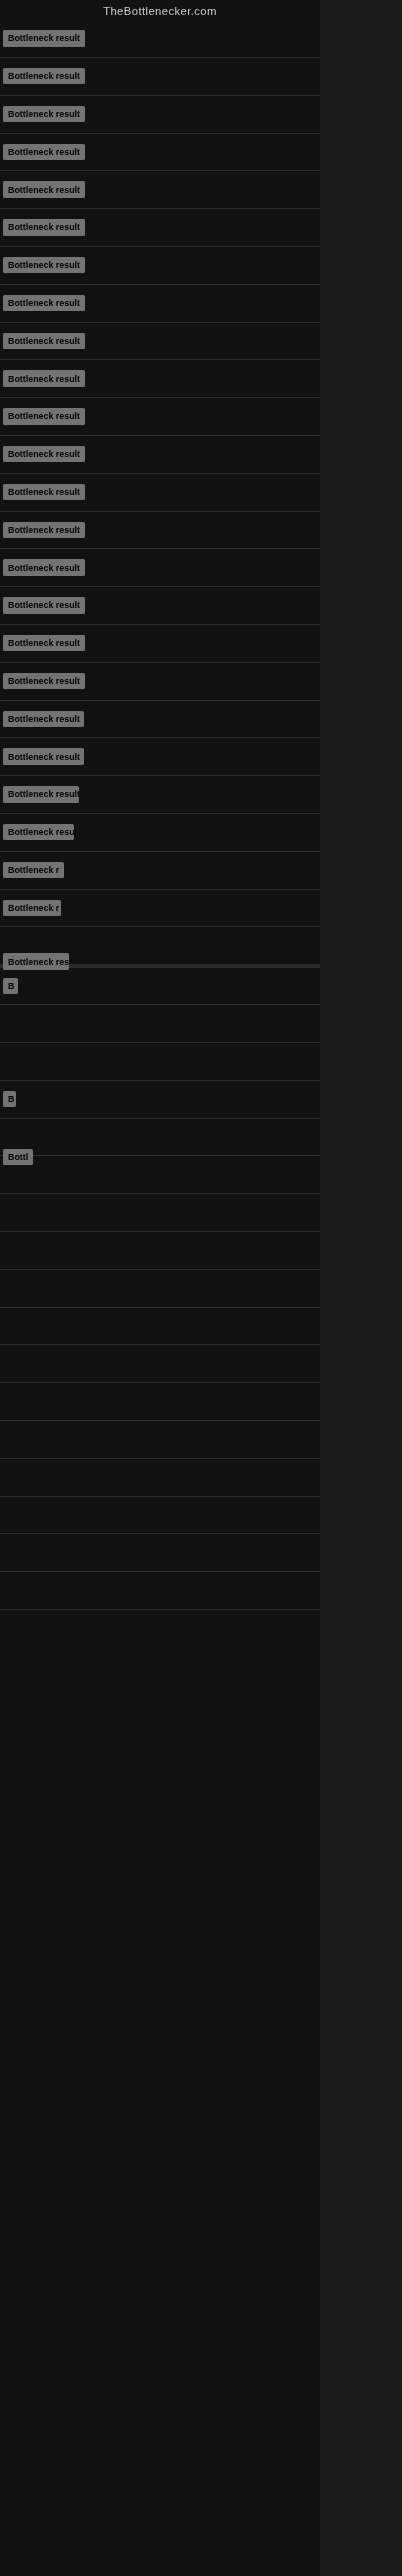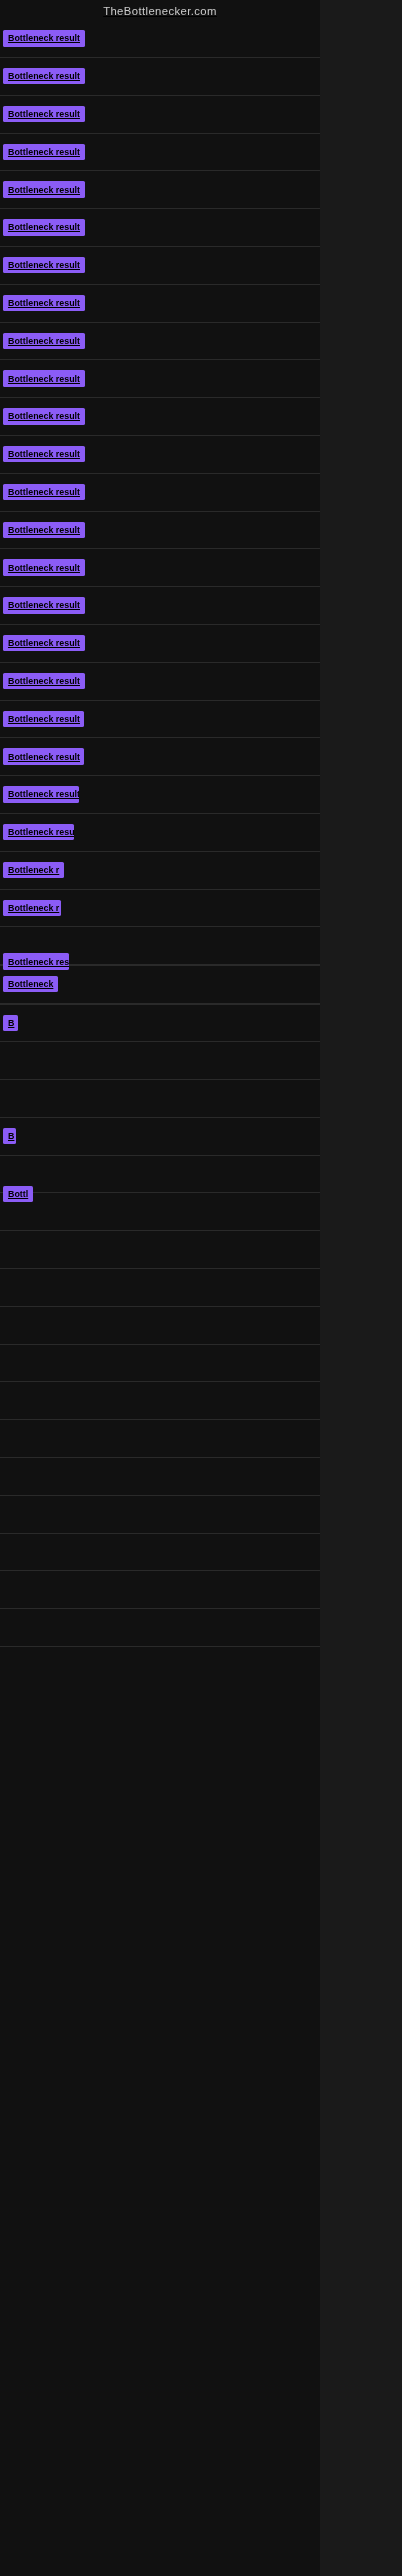--- a/index.html
+++ b/index.html
@@ -12,38 +12,37 @@
       background-color: #1a1a1a;
       font-family: Arial, sans-serif;
       position: relative;
     }
     .page-container {
       width: 320px;
       min-height: 2576px;
       background-color: #111;
       position: relative;
       overflow: hidden;
-      text-decoration: underline;
     }
     .site-title {
       text-align: center;
       color: #ccc;
       font-size: 11.3px;
       padding: 4.8px 0 3.2px 0;
       letter-spacing: 0.4px;
     }
     .bottleneck-row {
       position: relative;
       height: 37px;
       display: flex;
       align-items: center;
       padding-left: 3.2px;
     }
     .bottleneck-badge {
-      background-color: #8b5cf6;
+      background-color: #737373;
       color: #000;
       font-size: 8.9px;
       font-weight: bold;
       padding: 3.2px 4.8px;
       border-radius: 1.6px;
       white-space: nowrap;
       overflow: hidden;
       display: inline-block;
     }
     .divider {
@@ -152,23 +151,20 @@
       <div class="divider"></div>
       <div class="bottleneck-row">
         <span class="bottleneck-badge" style="max-width: 58px;">Bottleneck r</span>
       </div>
       <div class="divider"></div>
       <div class="bottleneck-row">
         <span class="bottleneck-badge" style="max-width: 66px; margin-top: 32px;">Bottleneck res</span>
       </div>
       <div class="divider"></div>
       <div class="divider"></div>
-      <div class="bottleneck-row">
-        <span class="bottleneck-badge" style="max-width: 55px;">Bottleneck</span>
-      </div>
       <div class="divider"></div>
       <div class="divider"></div>
       <div class="bottleneck-row">
         <span class="bottleneck-badge" style="max-width: 14.5px;">B</span>
       </div>
       <div class="divider"></div>
       <div class="bottleneck-row"></div>
       <div class="divider"></div>
       <div class="bottleneck-row"></div>
       <div class="divider"></div>

